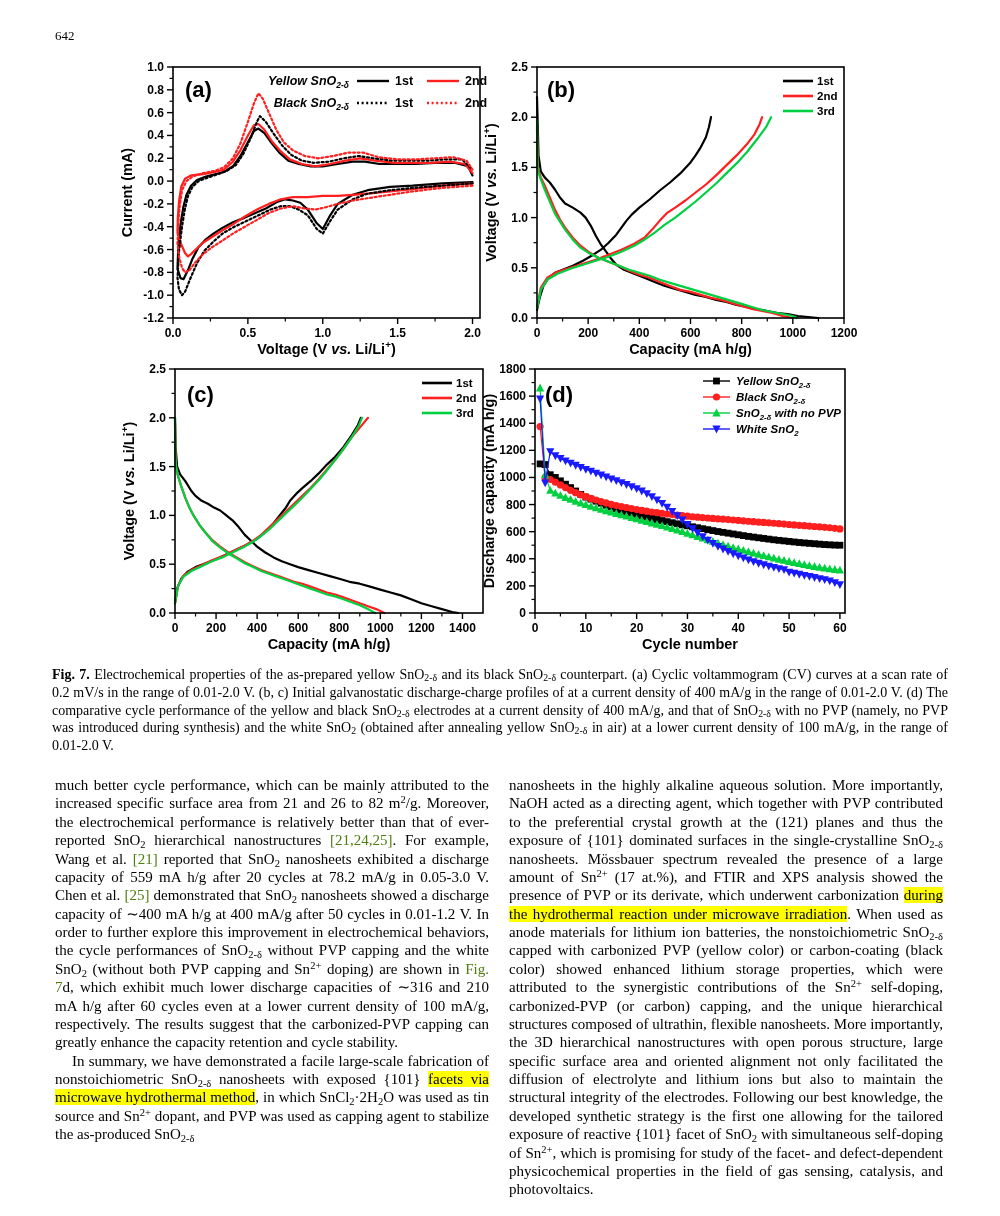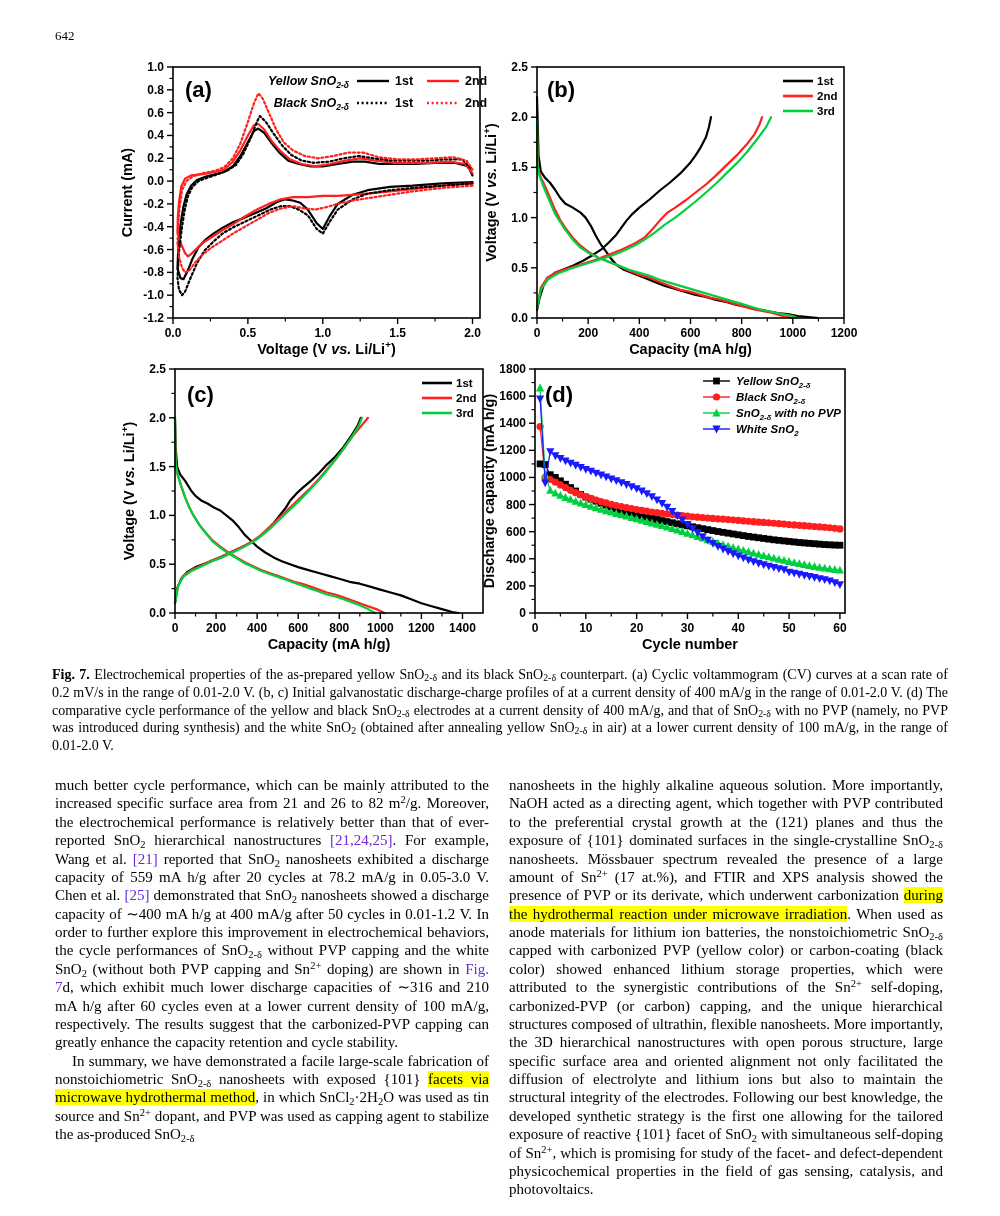--- a/index.html
+++ b/index.html
@@ -13,21 +13,21 @@
   #chart-b{left:482px;top:53px;}
   #chart-c{left:60px;top:355px;}
   #chart-d{left:482px;top:355px;}
   .caption{position:absolute;left:52px;top:666px;width:896px;font-size:14px;line-height:1.27;text-align:justify;}
   .caption strong{font-weight:bold;}
   .columns{position:absolute;left:55px;top:776px;width:888px;display:flex;gap:20px;}
   .col{width:434px;font-size:15px;line-height:1.225;text-align:justify;}
   .col p{margin:0;}
   .col p.indent{text-indent:17px;}
   .col h2{font-size:15px;font-weight:bold;margin:19px 0 17px 0;}
-  a.cite{color:#6d28d9;text-decoration:none;cursor:pointer;}
+  a.cite{color:#4d7c0f;text-decoration:none;cursor:pointer;}
   .hl{background:#ffff00;}
   sub,sup{font-size:70%;line-height:0;}
   sub{vertical-align:-0.25em;}
   sup{vertical-align:0.5em;}
 </style>
 </head>
 <body>
 
 <div class="page">
 

